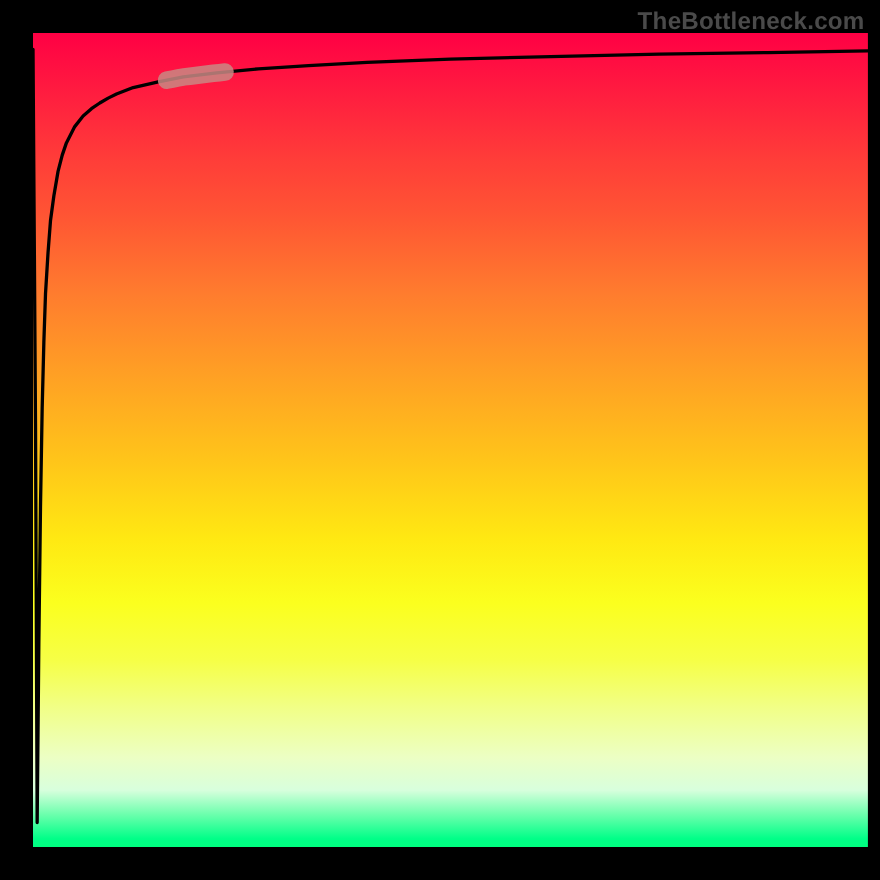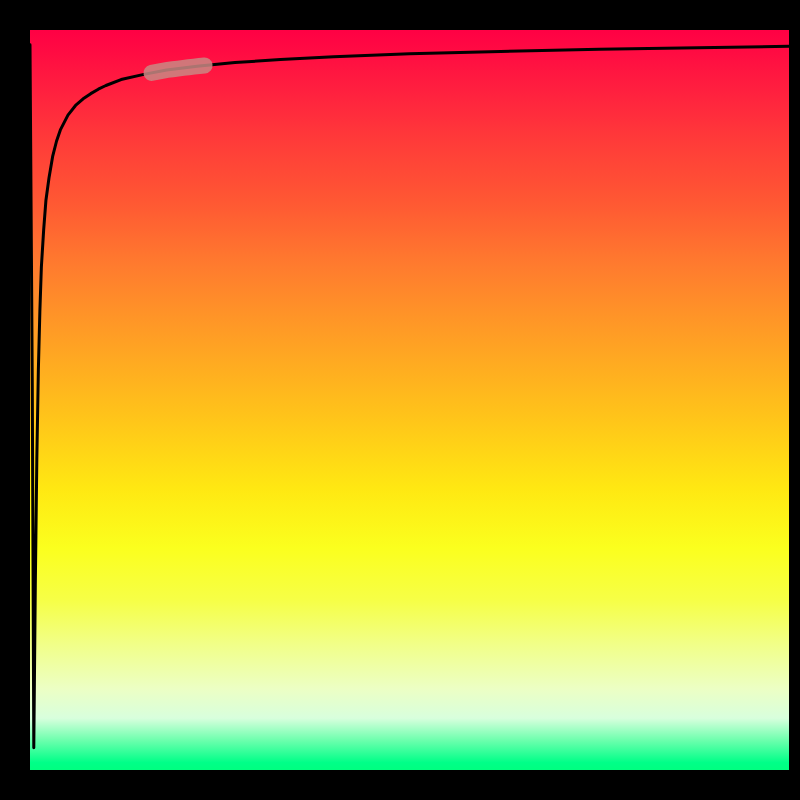--- a/index.html
+++ b/index.html
@@ -58,13 +58,14 @@
 <body>
 
 <div class="stage">
   <div class="plot-area"></div>
 
   <svg class="curve" viewBox="0 0 759 740" preserveAspectRatio="none">
     <path id="curvePath" fill="none" stroke="#000" stroke-width="3" stroke-linecap="round" stroke-linejoin="round" d="M0.00 14.80 L2.28 355.20 L3.79 717.80 L5.31 555.00 L6.83 429.20 L8.35 340.40 L9.87 281.20 L11.38 236.80 L13.66 199.80 L15.94 170.20 L18.98 148.00 L22.77 125.80 L26.57 111.00 L30.36 99.90 L37.95 85.10 L45.54 75.48 L53.13 68.82 L60.72 63.64 L68.31 59.20 L75.90 55.50 L91.08 49.58 L113.85 44.40 L136.62 39.96 L166.98 36.26 L204.93 32.56 L250.47 29.60 L303.60 26.64 L379.50 23.68 L470.58 21.46 L569.25 19.24 L667.92 17.76 L759.00 16.28"></path>
     <path id="highlightPath" fill="none" stroke="#c98884" stroke-width="16" stroke-linecap="round" stroke-opacity="0.85" d="M121.44 42.92 L126.75 41.88 L132.07 40.85 L137.38 39.87 L142.69 39.22 L148.00 38.57 L153.32 37.93 L158.63 37.28 L163.94 36.63 L169.26 36.04 L174.57 35.52"></path>
   </svg>
 
+  <div class="credit">TheBottleneck.com</div>
 </div>
 
 </body></html>

